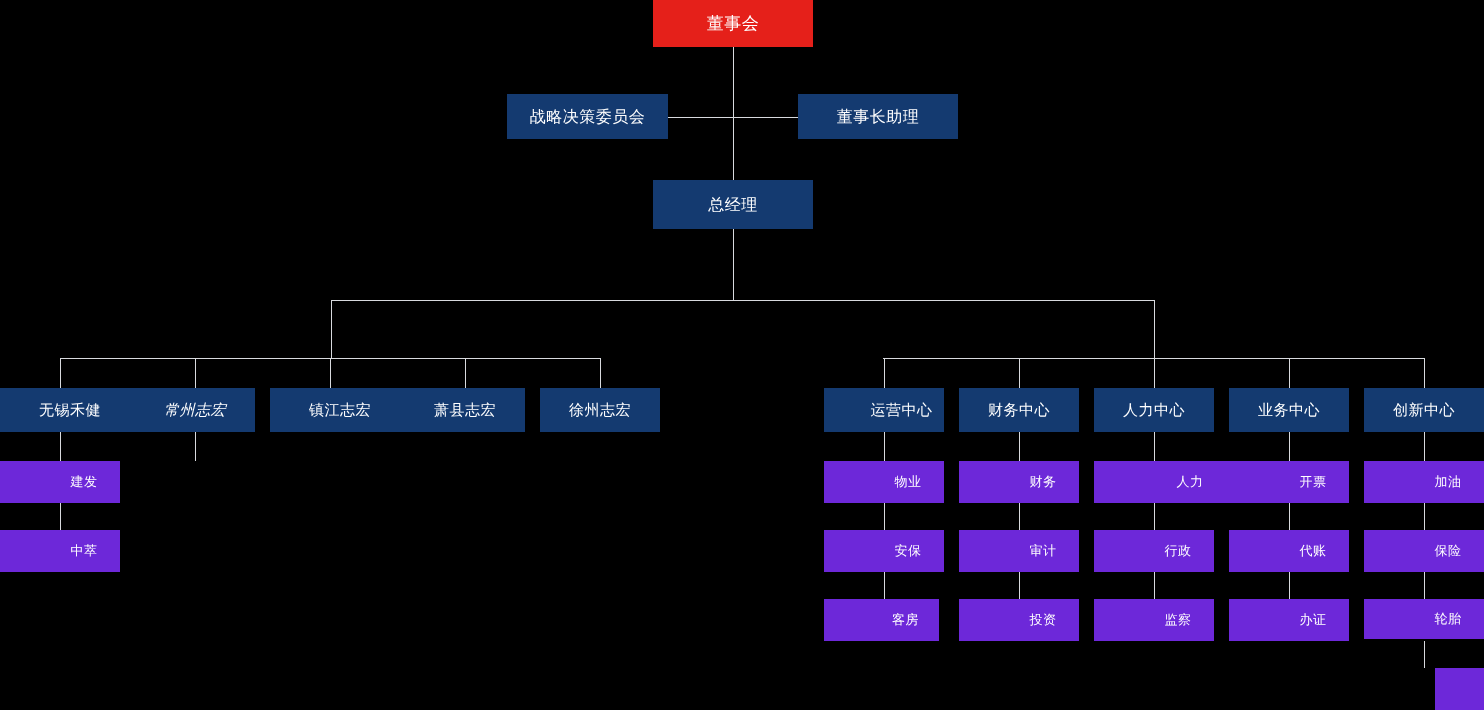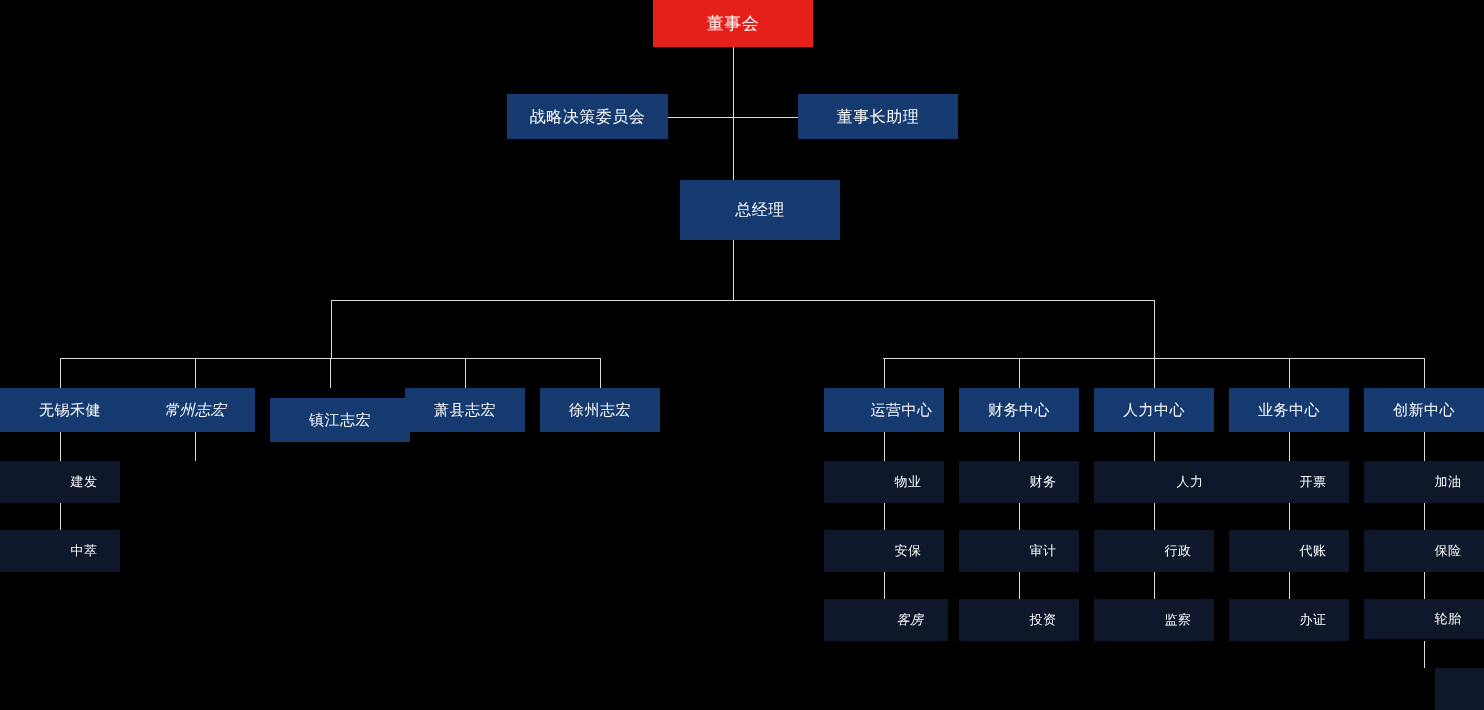--- a/index.html
+++ b/index.html
@@ -8,66 +8,66 @@
   #chart{position:relative;width:1484px;height:710px;background:#000;}
 
   .node{position:absolute;box-sizing:border-box;display:flex;
         align-items:center;justify-content:center;
         color:#ffffff;text-align:center;letter-spacing:.5px;
         line-height:1.1;white-space:nowrap;}
 
   .n-board{background:#e5201a;font-size:17px;}
   .n-blue {background:#143a70;font-size:16px;}
   .n-unit {background:#143a70;font-size:15px;}
-  .n-gray {background:#0f172a;font-size:13px;color:#ffffff;padding-left:48px;}
+  .n-gray {background:#6d28d9;font-size:13px;color:#ffffff;padding-left:48px;}
 
   .line{position:absolute;background:#d8dade;}
   .vline{width:1px;}
   .hline{height:1px;}
 </style>
 </head>
 <body>
 
 <div id="chart">
     <div class="node n-board" style="left: 653px; top: 0px; width: 160px; height: 47px;">董事会</div>
     <div class="line vline" style="left: 733px; top: 47px; height: 133px;"></div>
     <div class="line vline" style="left: 733px; top: 225px; height: 75px;"></div>
     <div class="node n-blue" style="left: 507px; top: 94px; width: 161px; height: 45px;">战略决策委员会</div>
     <div class="line hline" style="left: 668px; top: 116.5px; width: 65px;"></div>
     <div class="node n-blue" style="left: 798px; top: 94px; width: 160px; height: 45px;">董事长助理</div>
     <div class="line hline" style="left: 733px; top: 116.5px; width: 65px;"></div>
-    <div class="node n-blue" style="left: 653px; top: 180px; width: 160px; height: 60px; margin-left: 27px;">总经理</div>
+    <div class="node n-blue" style="left: 653px; top: 180px; width: 160px; height: 49px;">总经理</div>
     <div class="line hline" style="left: 331px; top: 300px; width: 823px;"></div>
     <div class="line vline" style="left: 331px; top: 300px; height: 58px;"></div>
     <div class="line vline" style="left: 1154px; top: 300px; height: 58px;"></div>
     <div class="line hline" style="left: 60px; top: 358px; width: 540px;"></div>
     <div class="line vline" style="left: 60px; top: 358px; height: 30px;"></div>
     <div class="node n-unit" style="left: 0px; top: 388px; width: 140px; height: 44px;">无锡禾健</div>
     <div class="line vline" style="left: 60px; top: 432px; height: 29px;"></div>
     <div class="node n-gray" style="left: 0px; top: 461px; width: 120px; height: 42px;">建发</div>
     <div class="line vline" style="left: 60px; top: 503px; height: 27px;"></div>
     <div class="node n-gray" style="left: 0px; top: 530px; width: 120px; height: 42px;">中萃</div>
     <div class="line vline" style="left: 195px; top: 358px; height: 30px;"></div>
     <div class="node n-unit" style="left: 135px; top: 388px; width: 120px; height: 44px; font-style: italic;">常州志宏</div>
     <div class="line vline" style="left: 195px; top: 432px; height: 29px;"></div>
     <div class="line vline" style="left: 330px; top: 358px; height: 30px;"></div>
-    <div class="node n-unit" style="left: 270px; top: 388px; width: 140px; height: 44px; margin-top: 10px;">镇江志宏</div>
+    <div class="node n-unit" style="left: 270px; top: 388px; width: 140px; height: 44px;">镇江志宏</div>
     <div class="line vline" style="left: 465px; top: 358px; height: 30px;"></div>
     <div class="node n-unit" style="left: 405px; top: 388px; width: 120px; height: 44px;">萧县志宏</div>
     <div class="line vline" style="left: 600px; top: 358px; height: 30px;"></div>
     <div class="node n-unit" style="left: 540px; top: 388px; width: 120px; height: 44px;">徐州志宏</div>
     <div class="line hline" style="left: 883px; top: 358px; width: 541px;"></div>
     <div class="line vline" style="left: 884px; top: 358px; height: 30px;"></div>
     <div class="node n-unit" style="left: 824px; top: 388px; width: 120px; height: 44px; padding-left: 35px;">运营中心</div>
     <div class="line vline" style="left: 884px; top: 432px; height: 29px;"></div>
     <div class="node n-gray" style="left: 824px; top: 461px; width: 120px; height: 42px;">物业</div>
     <div class="line vline" style="left: 884px; top: 503px; height: 27px;"></div>
     <div class="node n-gray" style="left: 824px; top: 530px; width: 120px; height: 42px;">安保</div>
     <div class="line vline" style="left: 884px; top: 572px; height: 27px;"></div>
-    <div class="node n-gray" style="left: 824px; top: 599px; width: 124px; height: 42px; font-style: italic;">客房</div>
+    <div class="node n-gray" style="left: 824px; top: 599px; width: 115px; height: 42px;">客房</div>
     <div class="line vline" style="left: 1019px; top: 358px; height: 30px;"></div>
     <div class="node n-unit" style="left: 959px; top: 388px; width: 120px; height: 44px;">财务中心</div>
     <div class="line vline" style="left: 1019px; top: 432px; height: 29px;"></div>
     <div class="node n-gray" style="left: 959px; top: 461px; width: 120px; height: 42px;">财务</div>
     <div class="line vline" style="left: 1019px; top: 503px; height: 27px;"></div>
     <div class="node n-gray" style="left: 959px; top: 530px; width: 120px; height: 42px;">审计</div>
     <div class="line vline" style="left: 1019px; top: 572px; height: 27px;"></div>
     <div class="node n-gray" style="left: 959px; top: 599px; width: 120px; height: 42px;">投资</div>
     <div class="line vline" style="left: 1154px; top: 358px; height: 30px;"></div>
     <div class="node n-unit" style="left: 1094px; top: 388px; width: 120px; height: 44px;">人力中心</div>

